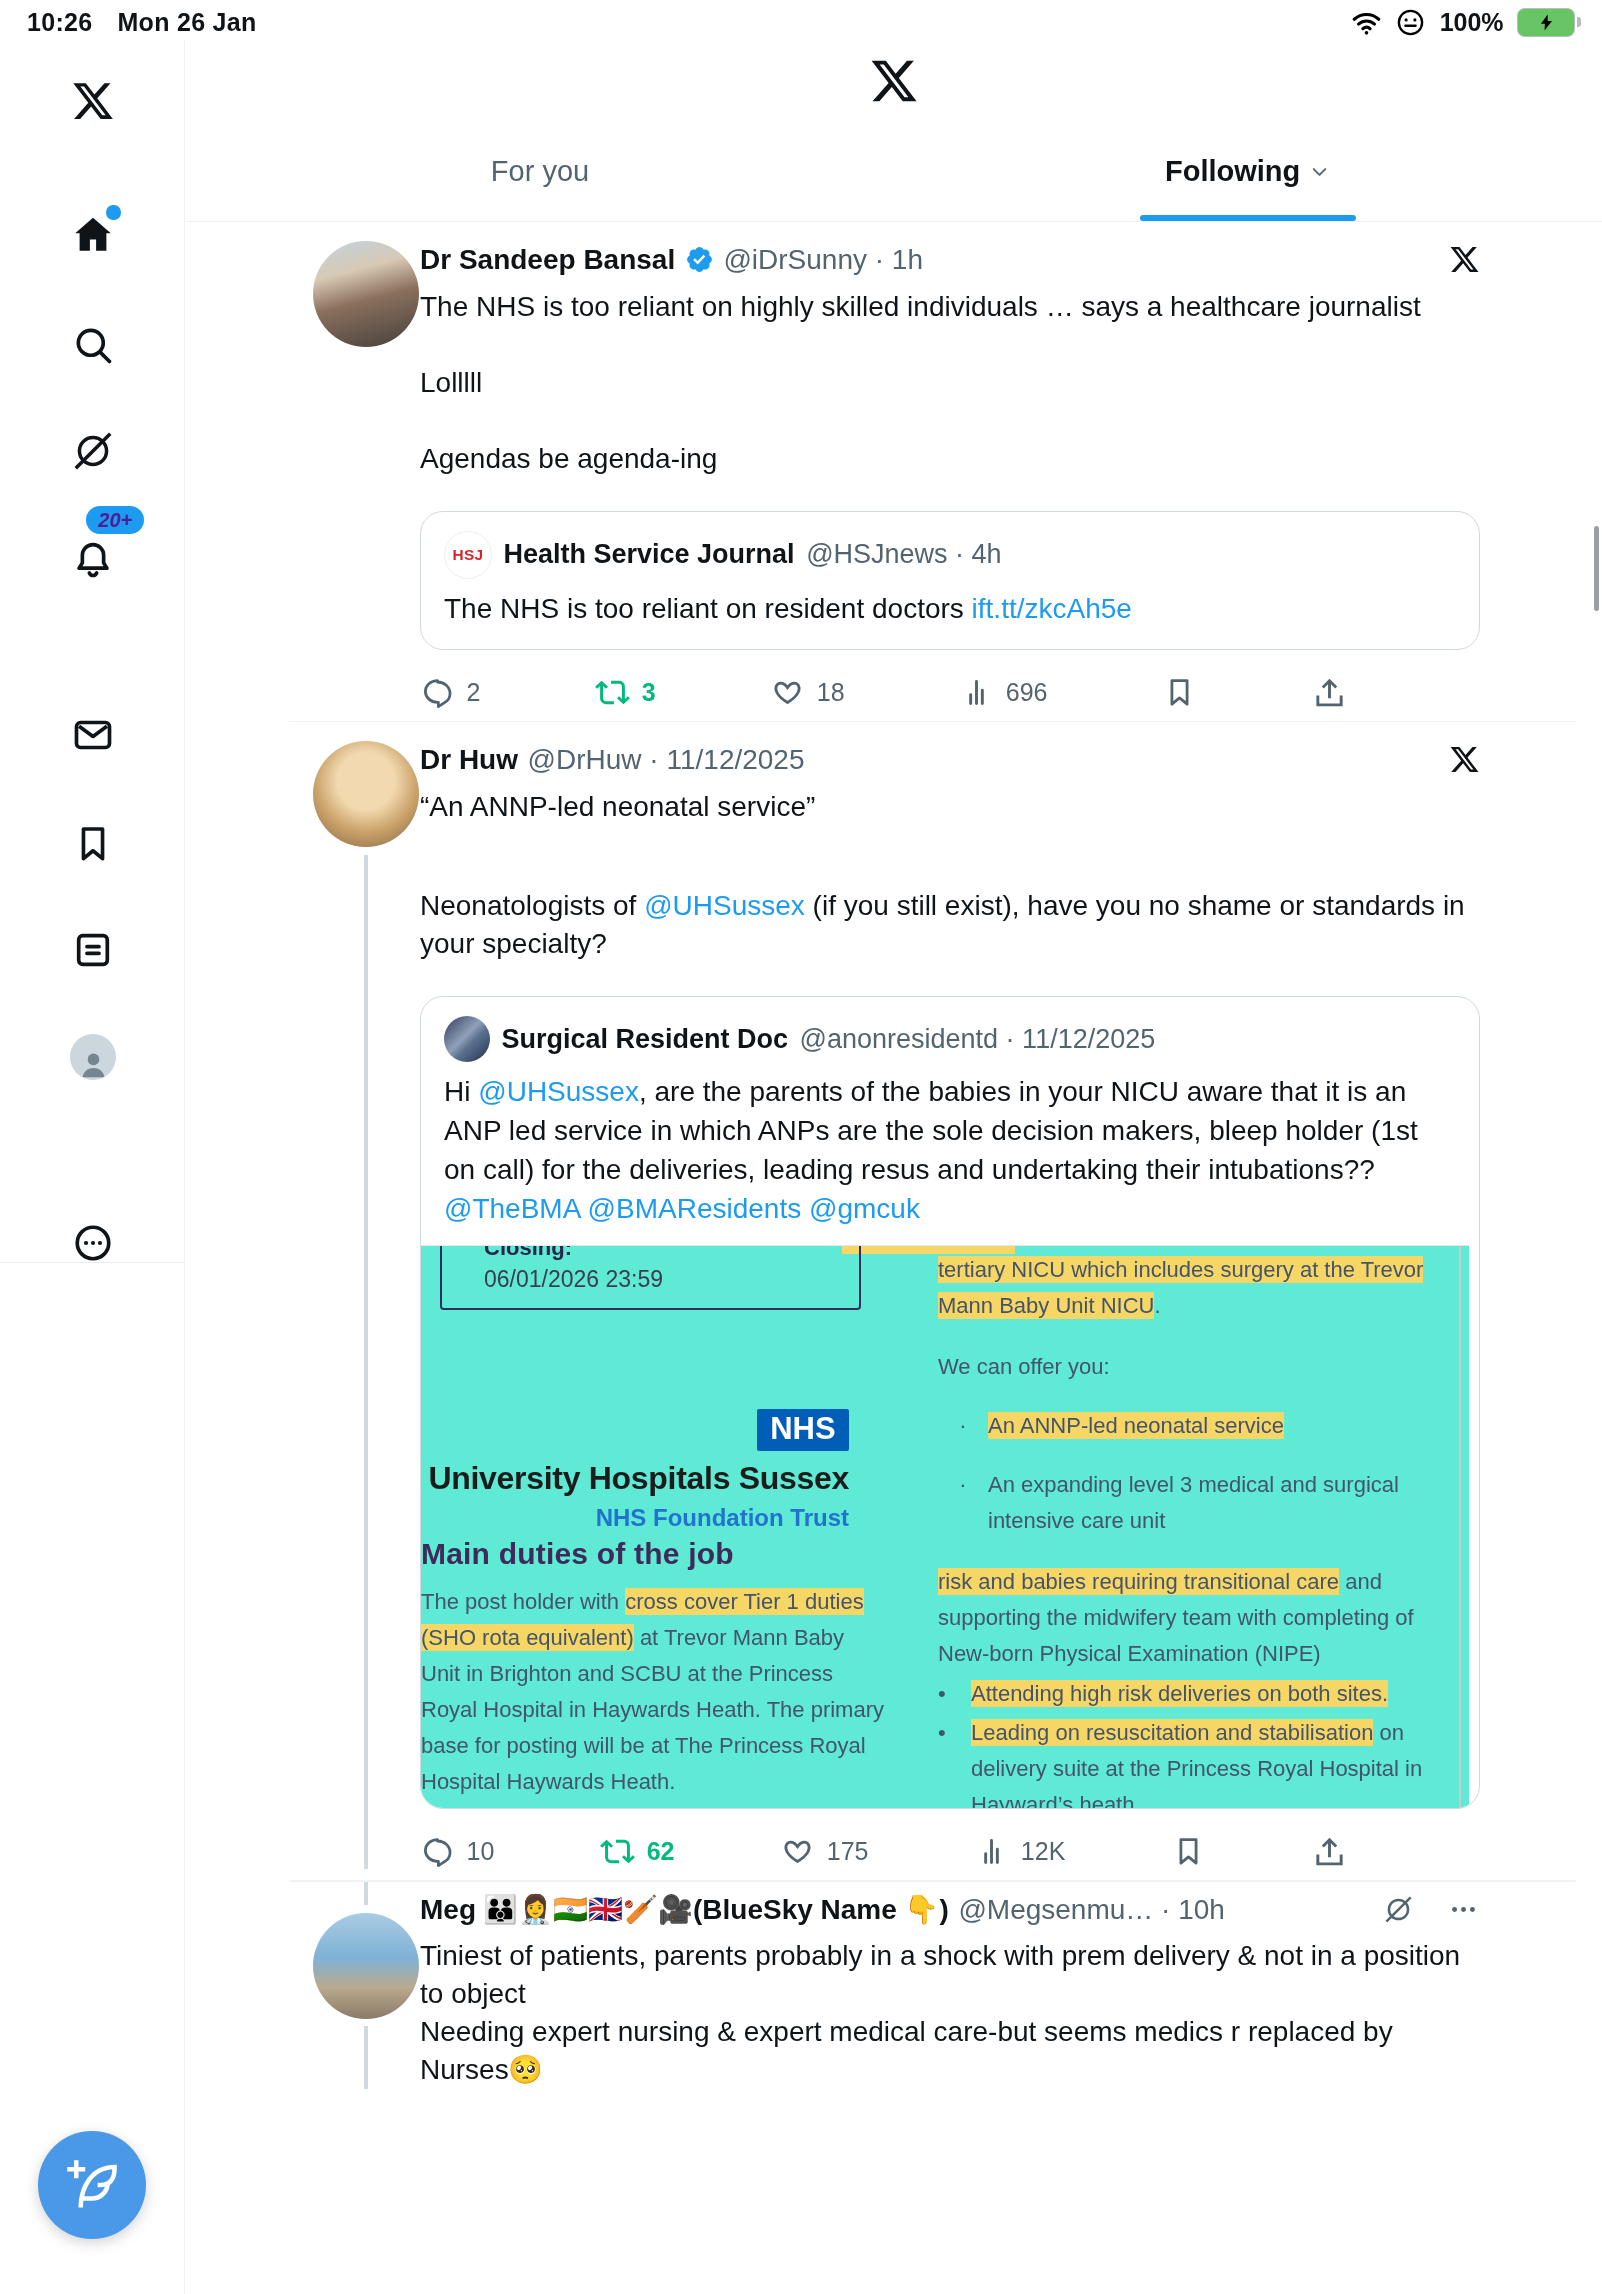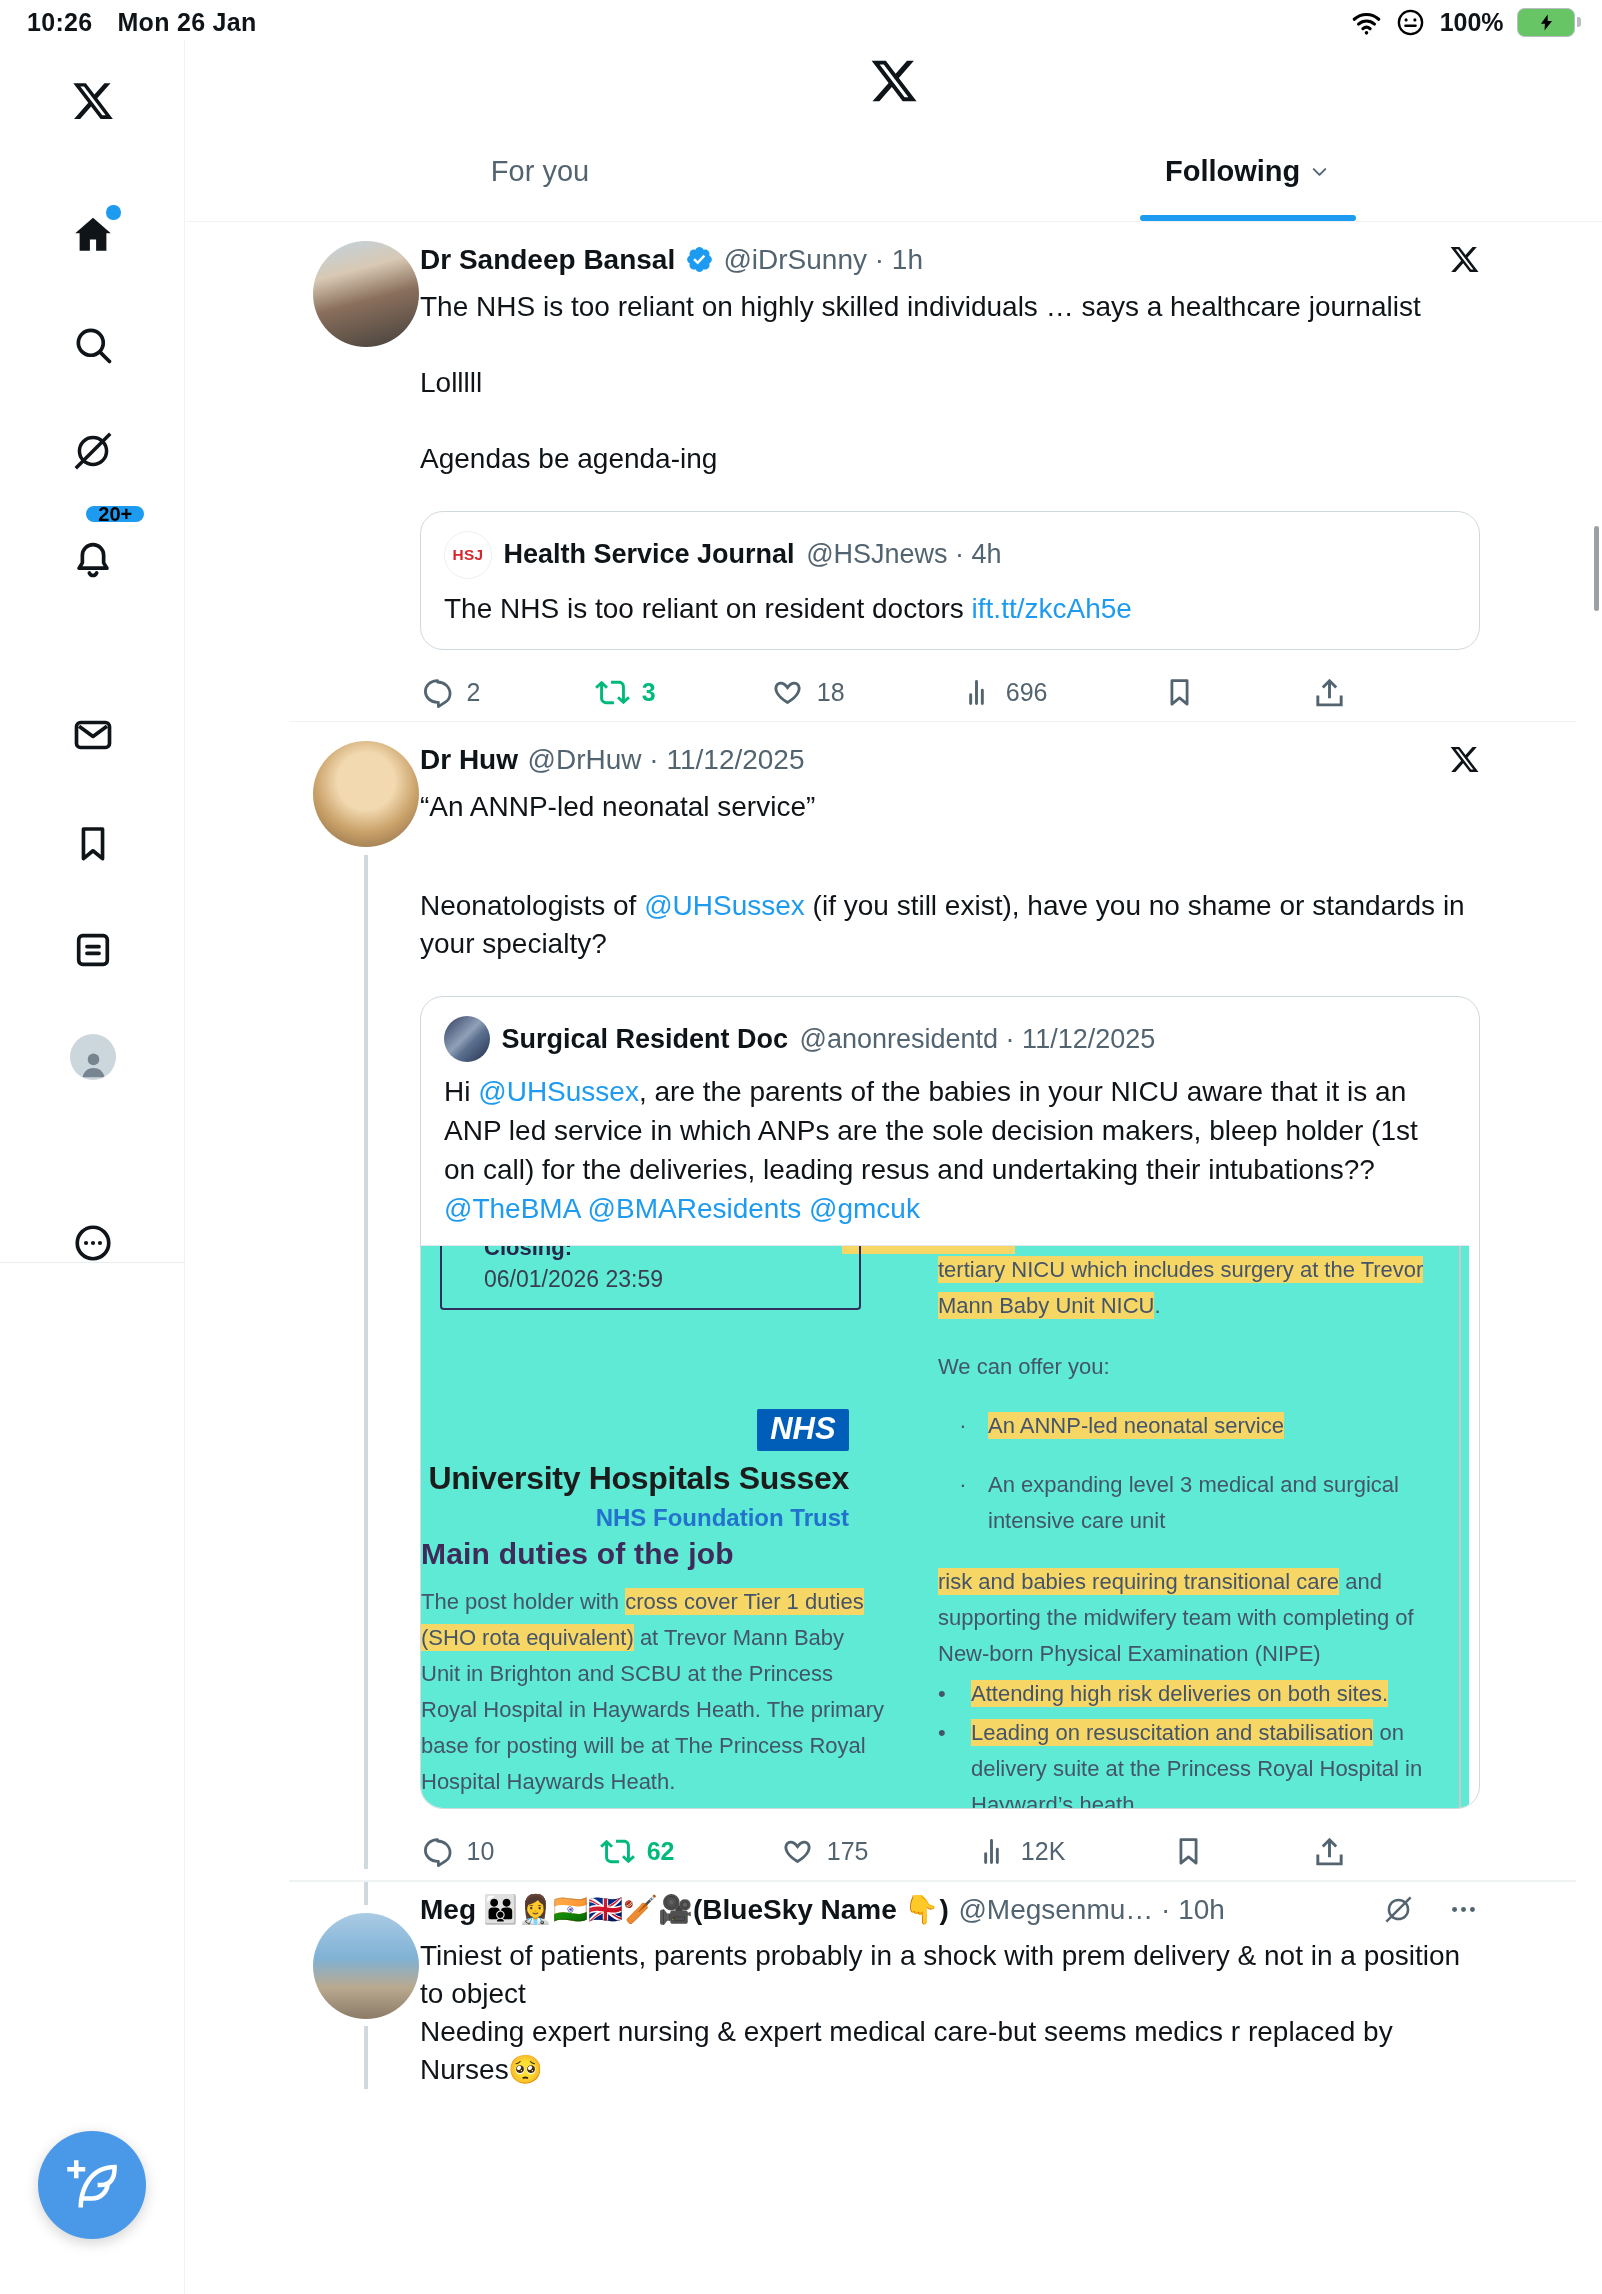--- a/index.html
+++ b/index.html
@@ -16,21 +16,21 @@
   .sb-icon{width:31px;height:31px;}
   .battery{width:56px;height:27px;border:1.9px solid #b9bdc2;border-radius:7.7px;background:#67c566;position:relative;display:flex;align-items:center;justify-content:center;}
   .battery:after{content:"";position:absolute;right:-6.7px;top:7.7px;width:3.8px;height:9.6px;background:#b9bdc2;border-radius:0 2.9px 2.9px 0;}
   .bolt{width:19px;height:21px;}
   
   .sidebar{position:absolute;top:40px;left:0;width:185px;bottom:0;}
   .sidebar .v-divider{position:absolute;right:0;top:0;bottom:0;width:1.4px;background:#eff3f4;}
   .side-item{position:absolute;left:69px;width:48px;height:48px;display:flex;align-items:center;justify-content:center;color:#0f1419;}
   .side-item svg{width:44px;height:44px;}
   .x-home-dot{position:absolute;right:-3.8px;top:-5.8px;width:14.4px;height:14.4px;border-radius:50%;background:#1d9bf0;}
-  .notif-badge{position:absolute;left:17.3px;top:-29px;min-width:58px;height:16px;background:#1d9bf0;color:#000000;border-radius:16.3px;font-size:20px;font-weight:600;display:flex;align-items:center;justify-content:center;padding:0 5.8px;box-sizing:border-box;}
+  .notif-badge{position:absolute;left:17.3px;top:-29px;min-width:58px;height:28px;background:#1d9bf0;color:#4c1d95;border-radius:16.3px;font-size:20px;font-weight:600;display:flex;align-items:center;justify-content:center;padding:0 5.8px;box-sizing:border-box;font-style:italic;}
   .side-avatar{width:46px;height:46px;border-radius:50%;background:#ccd6dd;display:flex;align-items:flex-end;justify-content:center;overflow:hidden;}
   .side-avatar svg{width:33px;height:33px;fill:#76858f;}
   .sidebar .h-rule{position:absolute;left:0;top:1222px;width:185px;height:1.4px;background:#e8edf0;}
   
   .main{position:absolute;left:186px;top:40px;width:1416px;bottom:0;}
   .top-logo{height:81px;display:flex;align-items:center;justify-content:center;}
   .top-logo svg{width:50px;height:52px;}
   .tabs{height:100px;display:flex;}
   .tab{flex:1;display:flex;align-items:center;justify-content:center;position:relative;font-size:29px;}
   .tab .t-inactive{color:#536471;font-weight:400;}
@@ -70,21 +70,21 @@
   .q-av-srd{background:linear-gradient(135deg,#2e3a5c 0%,#8fa0b8 45%,#5a6f8e 60%,#22304e 100%);}
   .q-name{font-weight:700;white-space:nowrap;}
   .q-text{font-size:28px;line-height:39px;margin-top:9.6px;}
   
   .job-img{position:relative;margin:17.3px -23px -21px -23px;height:562px;background:#5eead4;border-top:1px solid #e3e8eb;overflow:hidden;}
   .job-img .img-right-edge{position:absolute;right:7.7px;top:0;bottom:0;width:1.9px;background:#c9c9c9;}
   .closing-box{position:absolute;left:19px;top:-21px;width:421px;height:85px;border:2.4px solid #30305e;border-radius:3.8px;padding:7.7px 0 0 42px;box-sizing:border-box;}
   .closing-label{font-weight:700;font-size:22px;color:#27274a;}
   .closing-value{font-size:23px;color:#3c3c50;margin-top:5.8px;}
   .nhs-block{position:absolute;left:0;top:163px;width:428px;text-align:right;}
-  .nhs-box{display:inline-block;background:#005eb8;color:#fff;font-weight:800;font-style:italic;font-size:31px;padding:1.9px 13.4px 3.8px 13.4px;border-radius:1.9px;}
+  .nhs-box{display:inline-block;background:#005eb8;color:#fff;font-weight:800;font-size:31px;padding:1.9px 13.4px 3.8px 13.4px;border-radius:1.9px;}
   .nhs-org{font-size:32px;font-weight:700;color:#1c1c1c;margin-top:9.6px;letter-spacing:-0.3px;}
   .nhs-trust{font-size:24px;font-weight:700;color:#2272ce;margin-top:7px;}
   .duties-head{position:absolute;left:0;top:291px;font-size:30px;font-weight:800;color:#3f2a5a;letter-spacing:0.2px;}
   .duties-para{position:absolute;left:0;top:338px;width:463px;font-size:22px;line-height:36px;color:#44546a;}
   .job-right{position:absolute;left:517px;top:5.8px;width:526px;font-size:22px;line-height:36px;color:#44546a;}
   .yellow-strip{position:absolute;left:421px;top:0;width:173px;height:7.7px;background:#f6d765;}
   .hl{background:#f6d765;padding:1px 0;box-decoration-break:clone;-webkit-box-decoration-break:clone;}
   .offer-label{margin-top:25px;}
   .dot-bullet{display:flex;margin-top:23px;}
   .dot-bullet .marker{width:50px;text-align:center;flex-shrink:0;}

